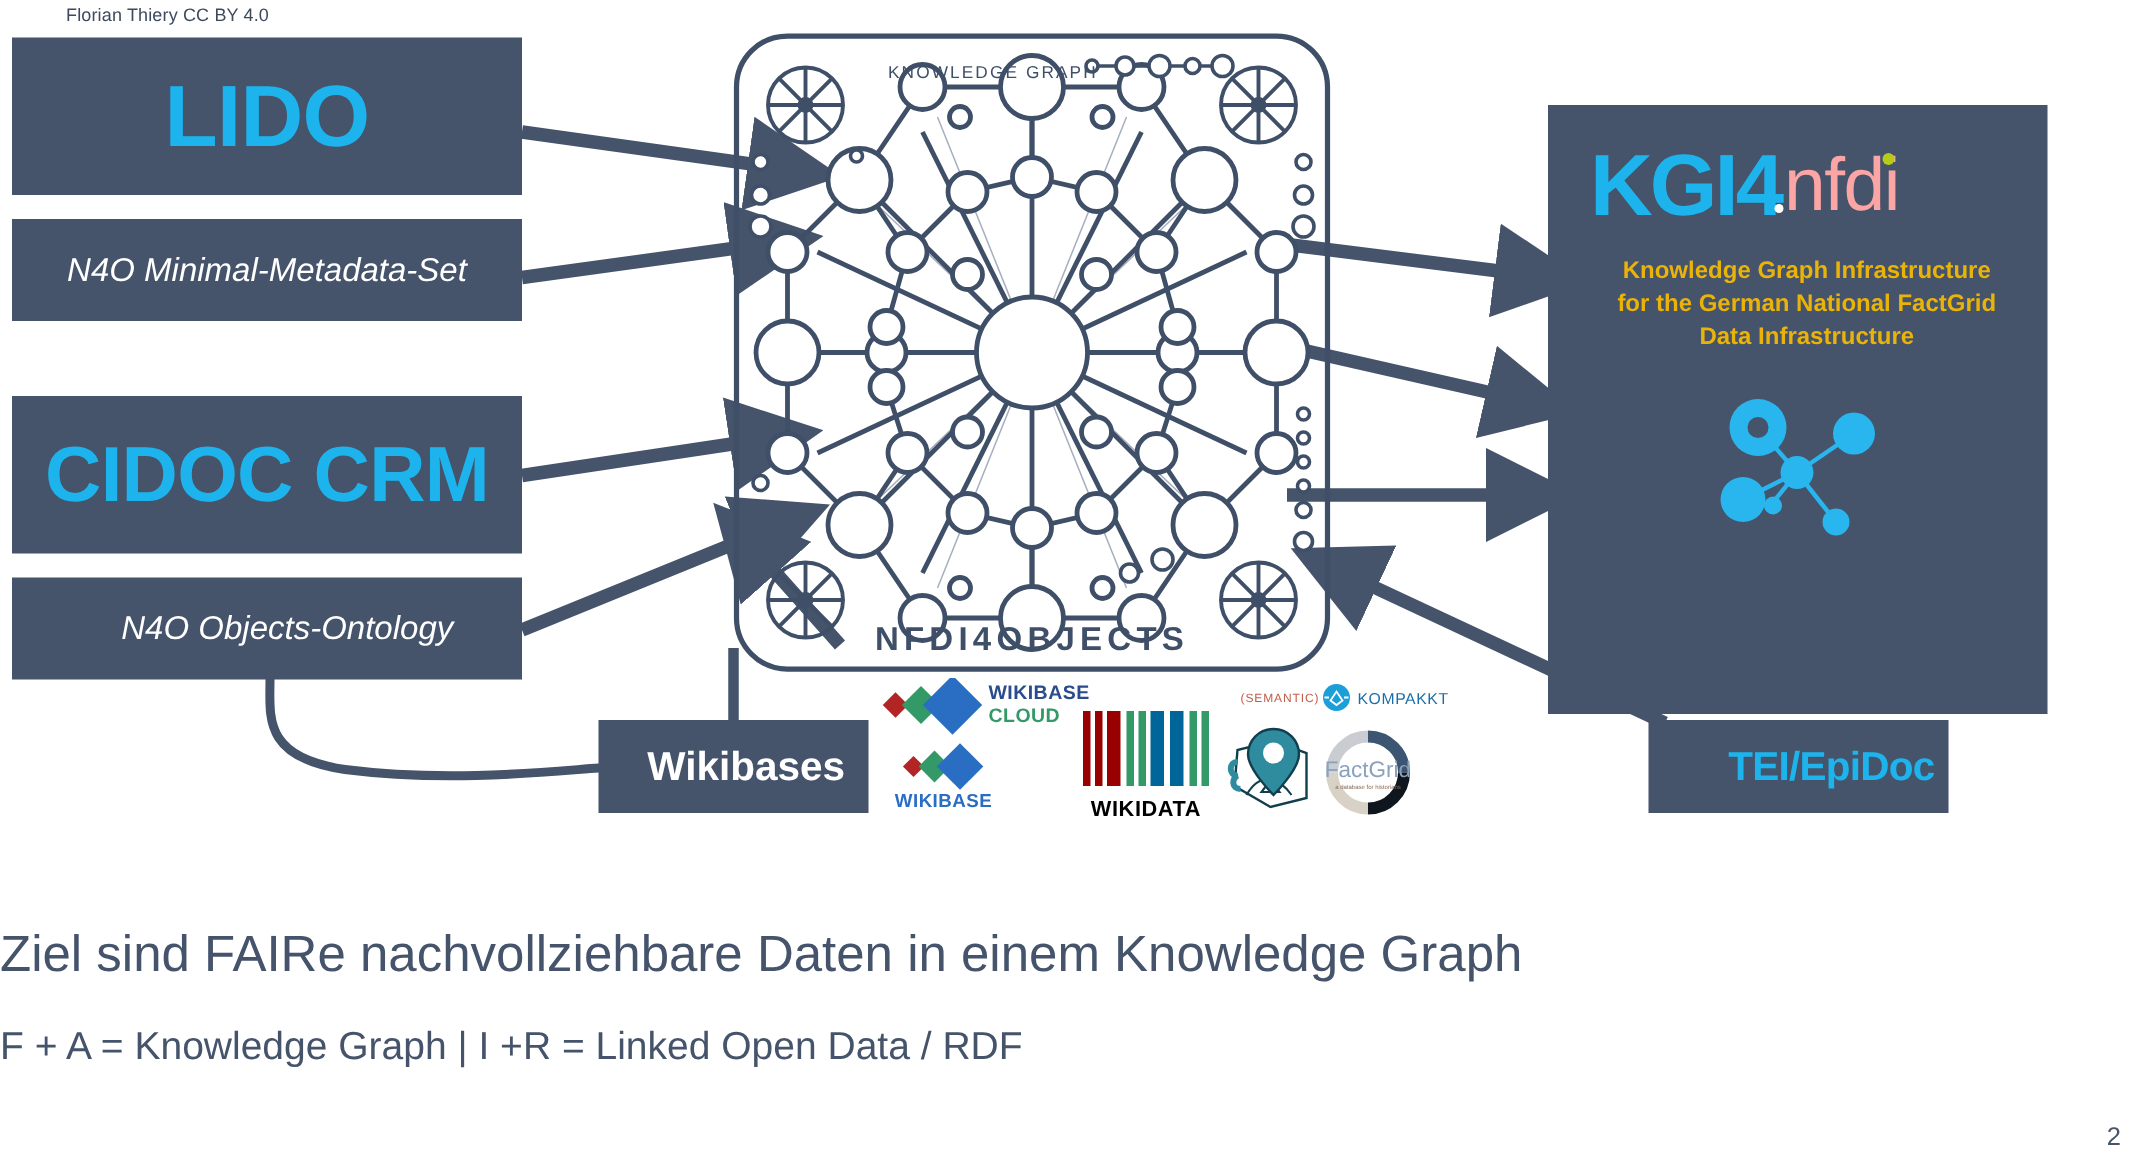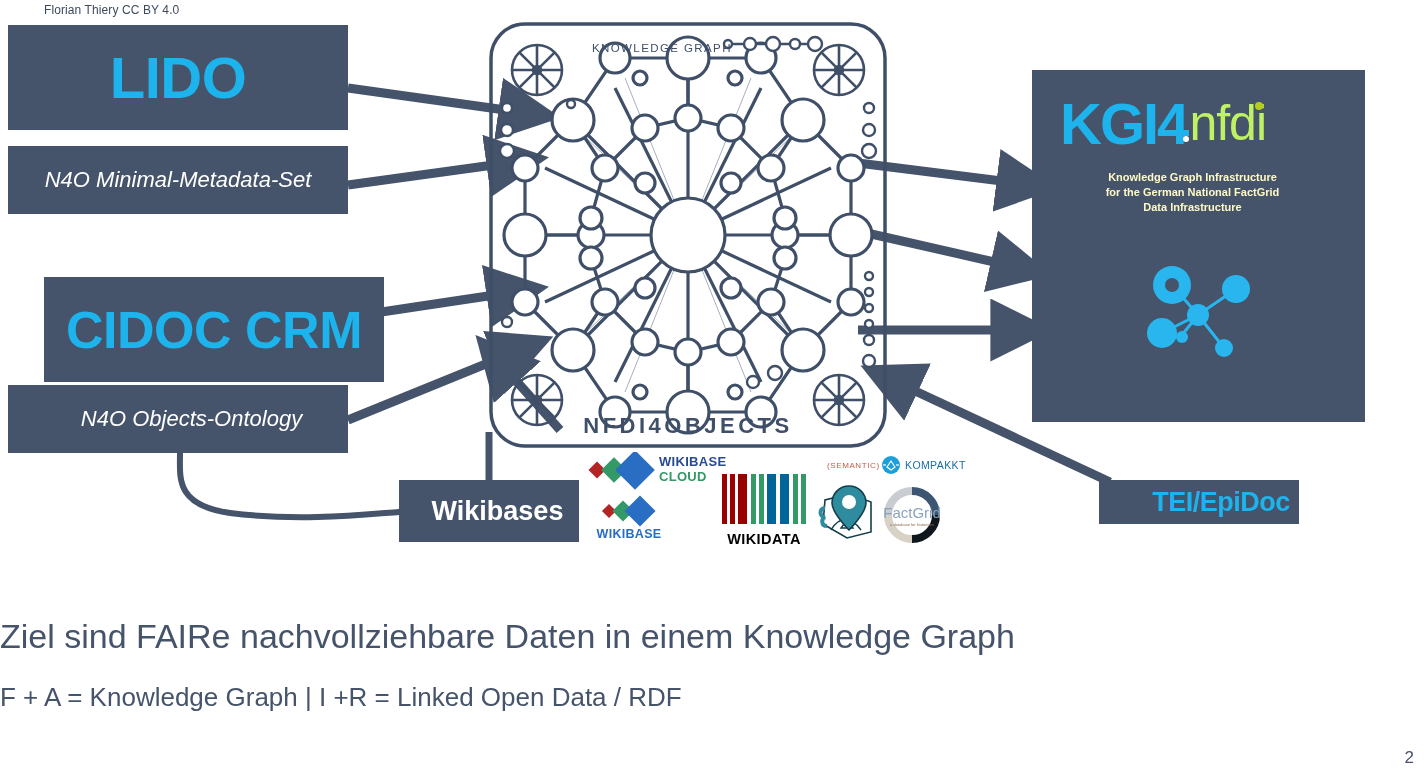--- a/index.html
+++ b/index.html
@@ -40,61 +40,61 @@
     font-weight:400;
     line-height:1.1;
   }
 
   #box-lido{left:8px;top:25px;width:340px;height:105px;}
   #box-lido .box-title{font-size:58px;}
 
   #box-mms{left:8px;top:146px;width:340px;height:68px;}
   #box-mms .box-sub{font-size:22px;}
 
-  #box-cidoc{left:8px;top:277px;width:340px;height:105px;margin-left:36px;}
+  #box-cidoc{left:8px;top:264px;width:340px;height:105px;}
   #box-cidoc .box-title{font-size:52px;}
 
   #box-onto{left:8px;top:385px;width:340px;height:68px;padding-left:27px;}
   #box-onto .box-sub{font-size:22px;}
 
   #box-wikibases{left:399px;top:480px;width:180px;height:62px;}
   #box-wikibases .box-title{font-size:27px;color:#ffffff;letter-spacing:0;margin-left:17px;}
 
-  #box-tei{left:1099px;top:480px;width:200px;height:44px;padding-left:44px;}
+  #box-tei{left:1099px;top:480px;width:200px;height:62px;padding-left:44px;}
   #box-tei .box-title{font-size:27px;}
 
   
   #box-kgi{
-    left:1032px;top:70px;width:333px;height:352px;
+    left:1032px;top:70px;width:333px;height:406px;
     display:block;padding:0;
   }
   .kgi-logo{
     position:absolute;left:28px;top:28px;
     display:flex;align-items:flex-start;
   }
   .kgi-kgi4{
     font-size:58px;font-weight:700;color:#1db4ee;
     letter-spacing:-2px;line-height:.9;
   }
   .kgi-nfdi-wrap{position:relative;margin-left:2px;}
   .kgi-nfdi{
-    font-size:50px;font-weight:400;color:#bef264;
+    font-size:50px;font-weight:400;color:#fca5a5;
     letter-spacing:-1px;line-height:1;margin-top:12px;
   }
   .kgi-greendot{
     position:absolute;width:8px;height:8px;border-radius:50%;
     background:#b5cc18;right:3px;top:4px;
   }
   .kgi-dot-small{
     position:absolute;width:6px;height:6px;border-radius:50%;
     background:#ffffff;left:-6px;bottom:6px;
   }
   .kgi-sub{
-    position:absolute;left:18px;top:100px;width:285px;
-    color:#fef9c3;font-size:11px;font-weight:bold;
+    position:absolute;left:30px;top:100px;width:285px;
+    color:#eab308;font-size:16px;font-weight:bold;
     line-height:1.38;
   }
   .kgi-graphic{position:absolute;left:100px;top:185px;}
 
   
   #connectors{
     position:absolute;left:0;top:0;width:1428px;height:776px;
     pointer-events:none;
   }
 

